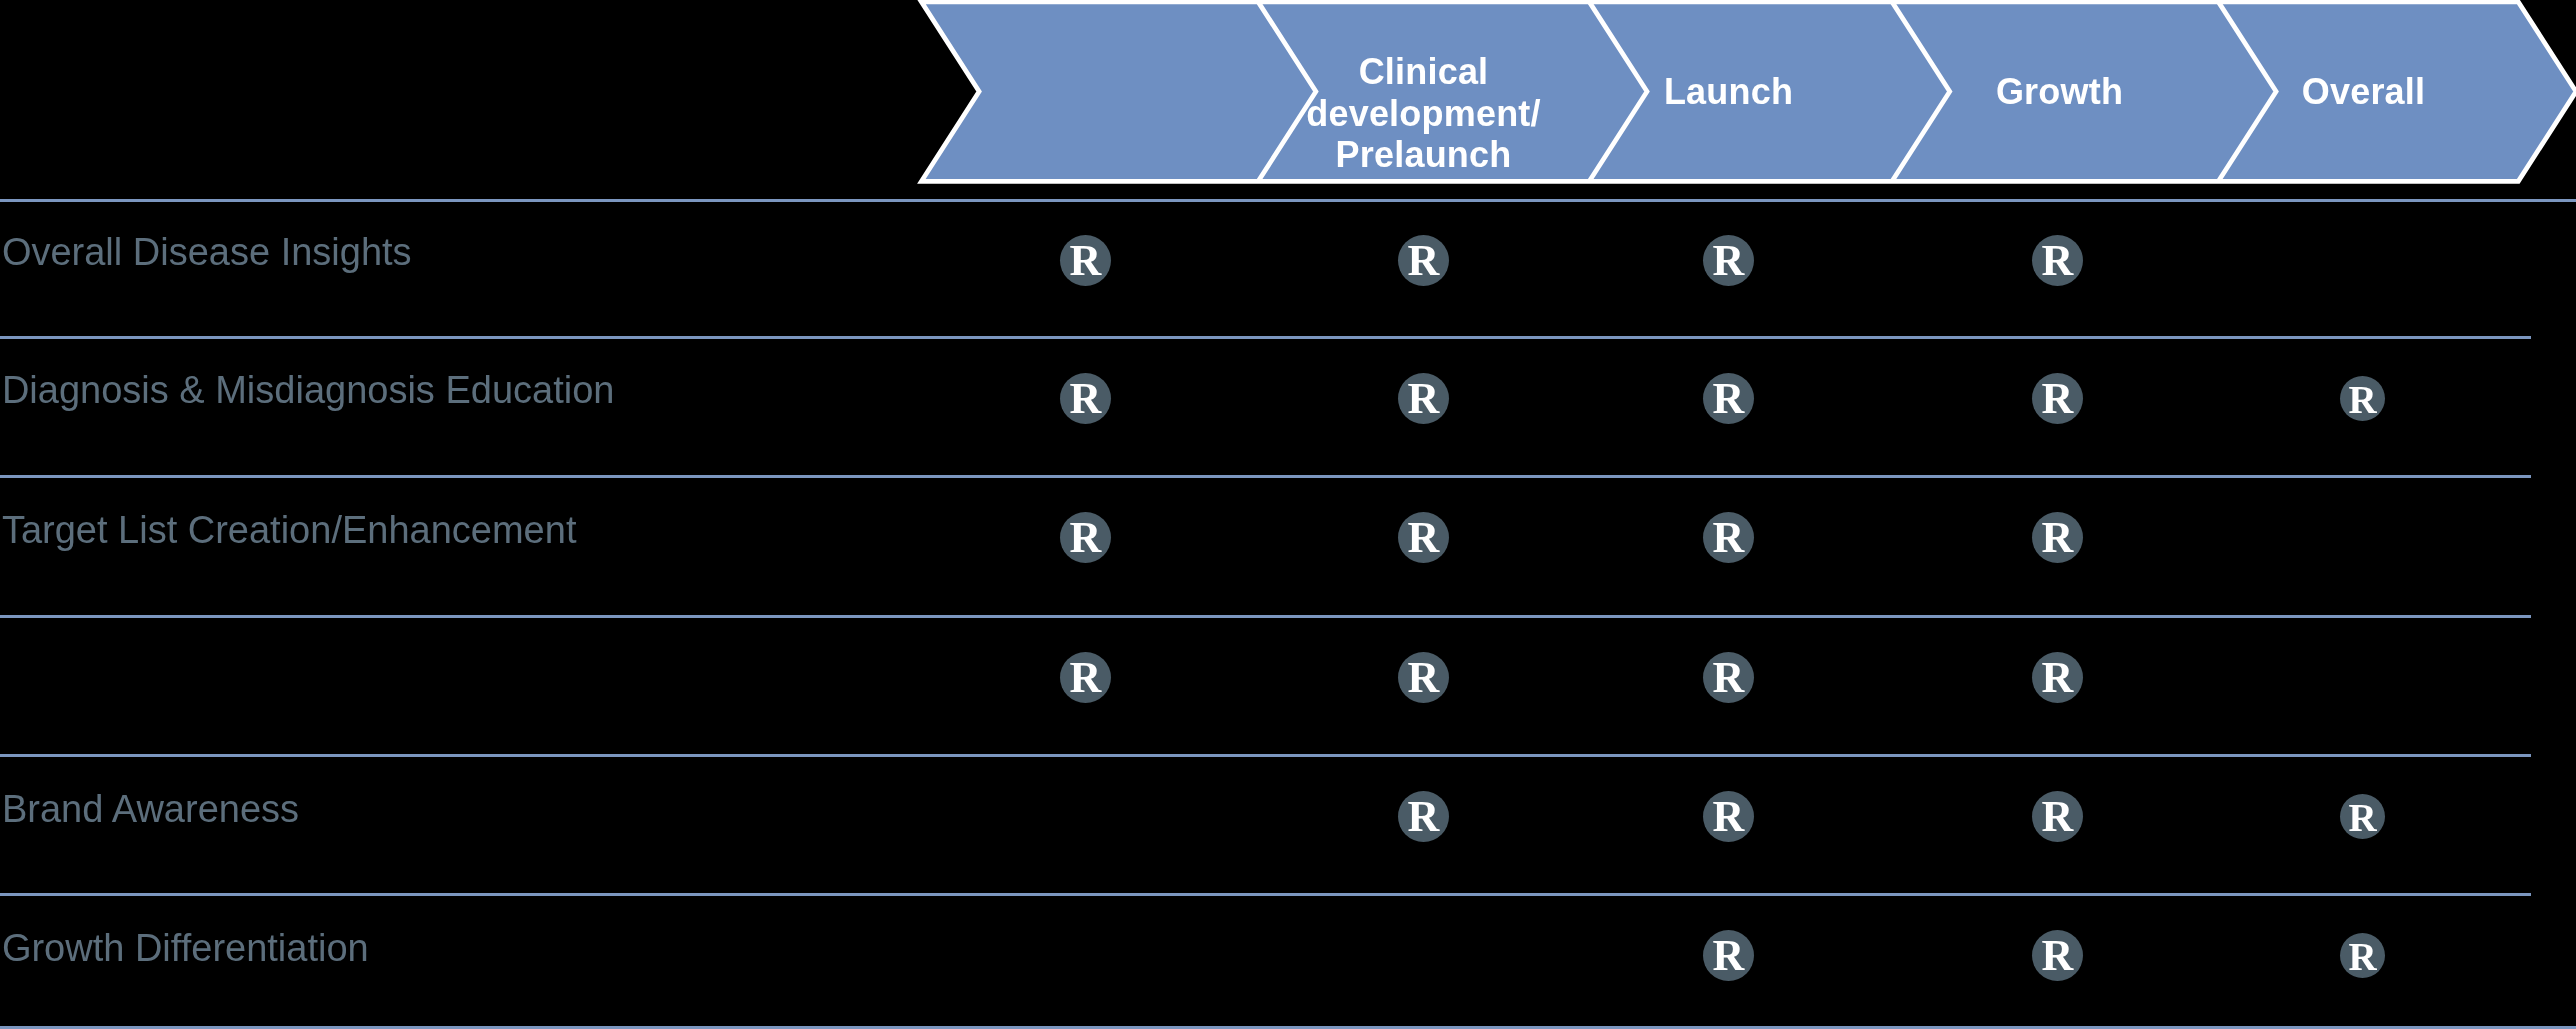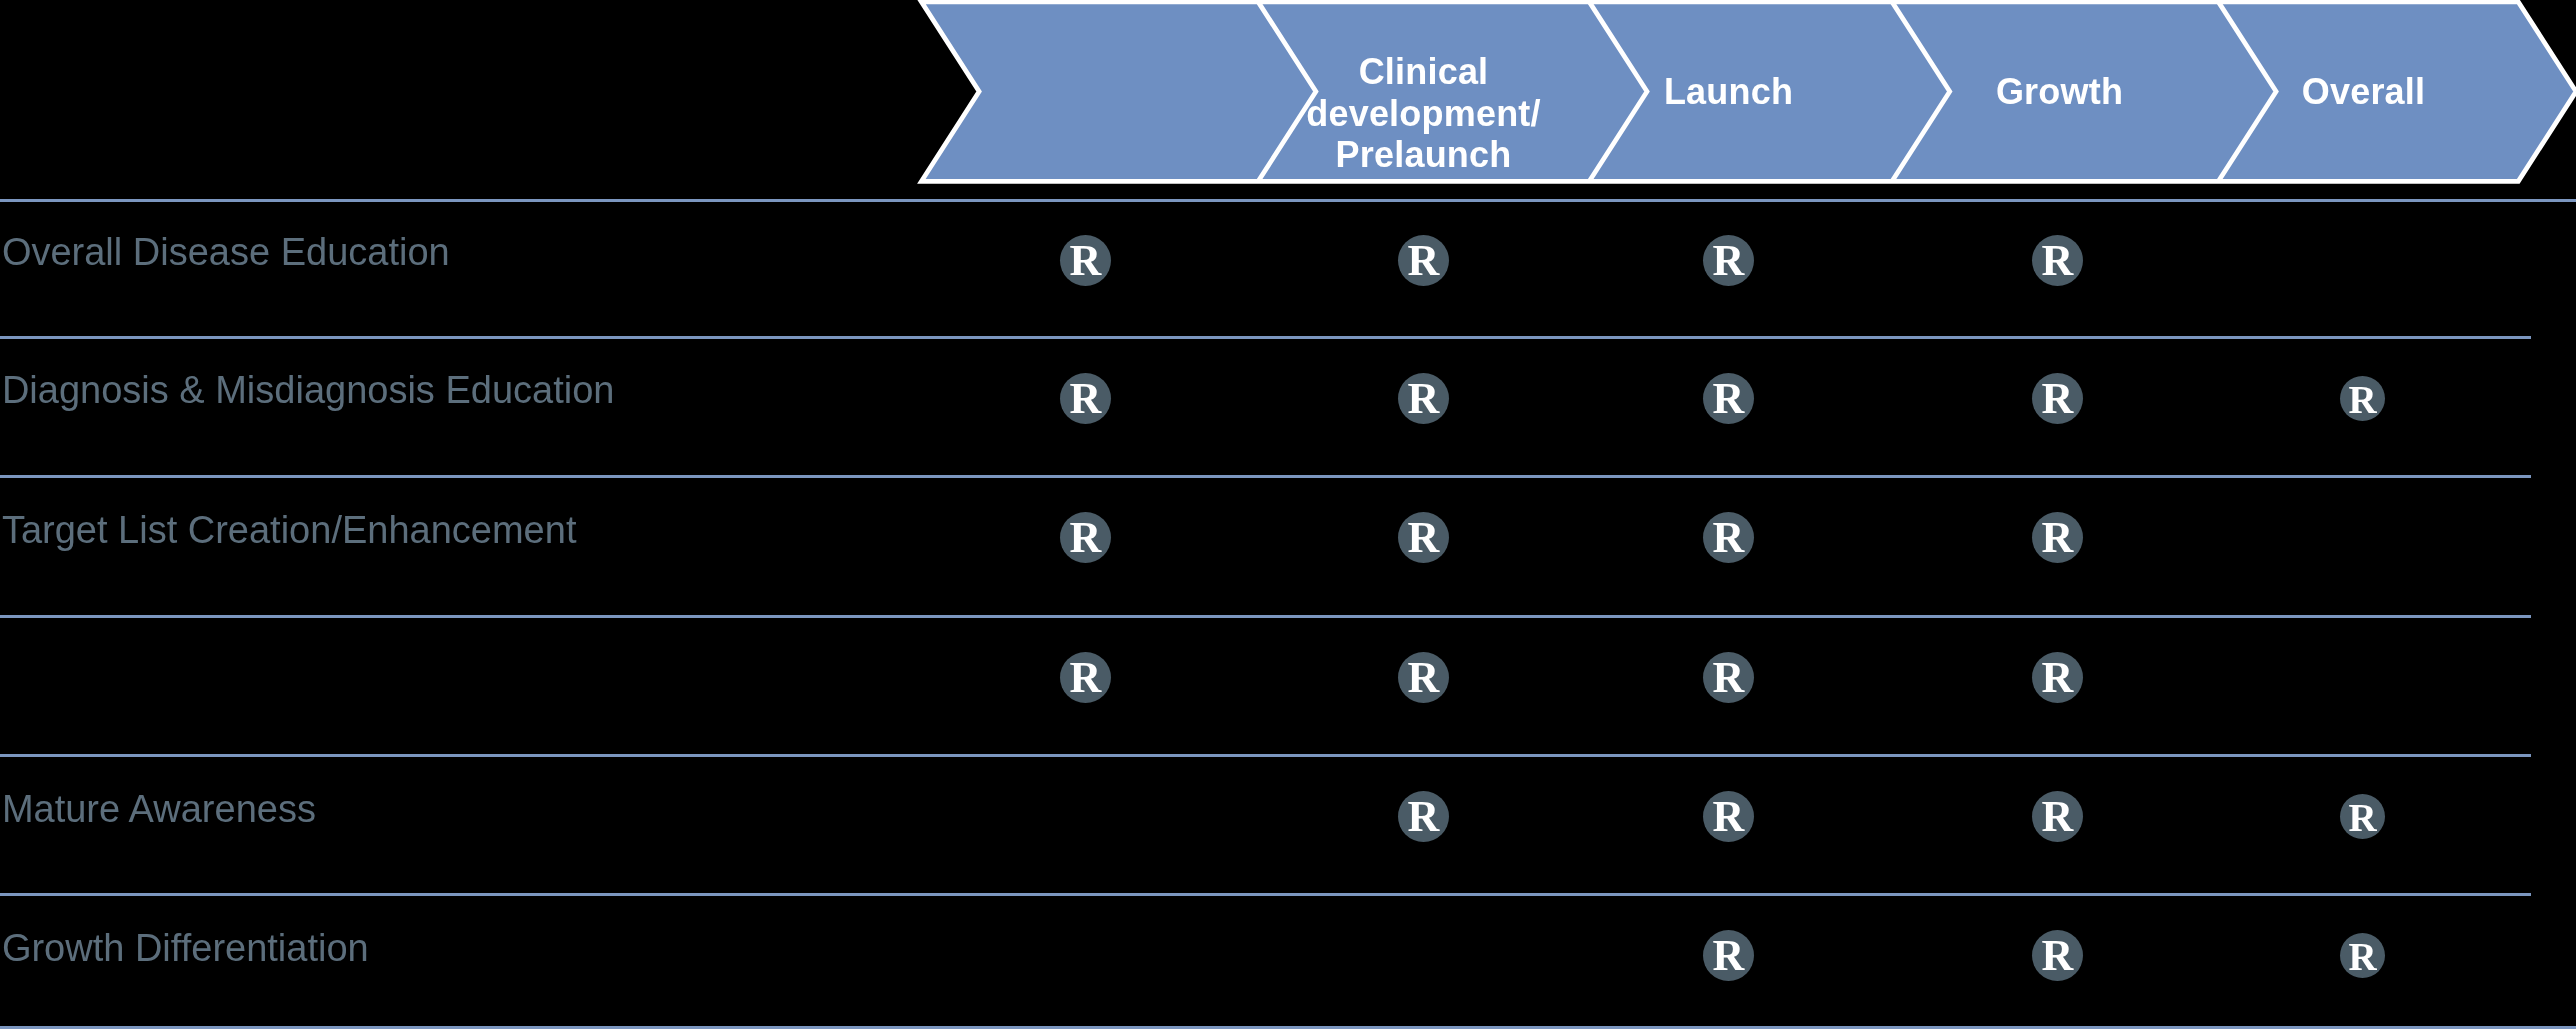--- a/index.html
+++ b/index.html
@@ -133,24 +133,24 @@
   </div>
 
   <div class="rule" style="top:199px; width:2576px;"></div>
   <div class="rule" style="top:336px; width:2531px;"></div>
   <div class="rule" style="top:475px; width:2531px;"></div>
   <div class="rule" style="top:615px; width:2531px;"></div>
   <div class="rule" style="top:754px; width:2531px;"></div>
   <div class="rule" style="top:893px; width:2531px;"></div>
   <div class="rule" style="top:1026px; width:2576px;"></div>
 
-  <div class="row-label" style="top:233px;">Overall Disease Education</div>
+  <div class="row-label" style="top:233px;">Overall Disease Insights</div>
   <div class="row-label" style="top:371px;">Diagnosis &amp; Misdiagnosis Education</div>
   <div class="row-label" style="top:511px;">Target List Creation/Enhancement</div>
-  <div class="row-label" style="top:790px;">Mature Awareness</div>
+  <div class="row-label" style="top:790px;">Brand Awareness</div>
   <div class="row-label" style="top:929px;">Growth Differentiation</div>
 
   <div id="badge-layer">
       <div class="badge sz-lg" style="left: 1060px; top: 235px;">
         <span>R</span>
       </div>
       <div class="badge sz-lg" style="left: 1398px; top: 235px;">
         <span>R</span>
       </div>
       <div class="badge sz-lg" style="left: 1703px; top: 235px;">

